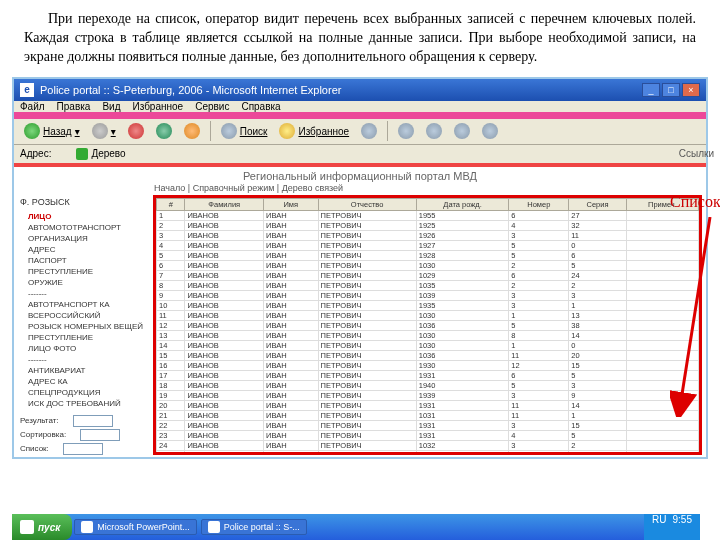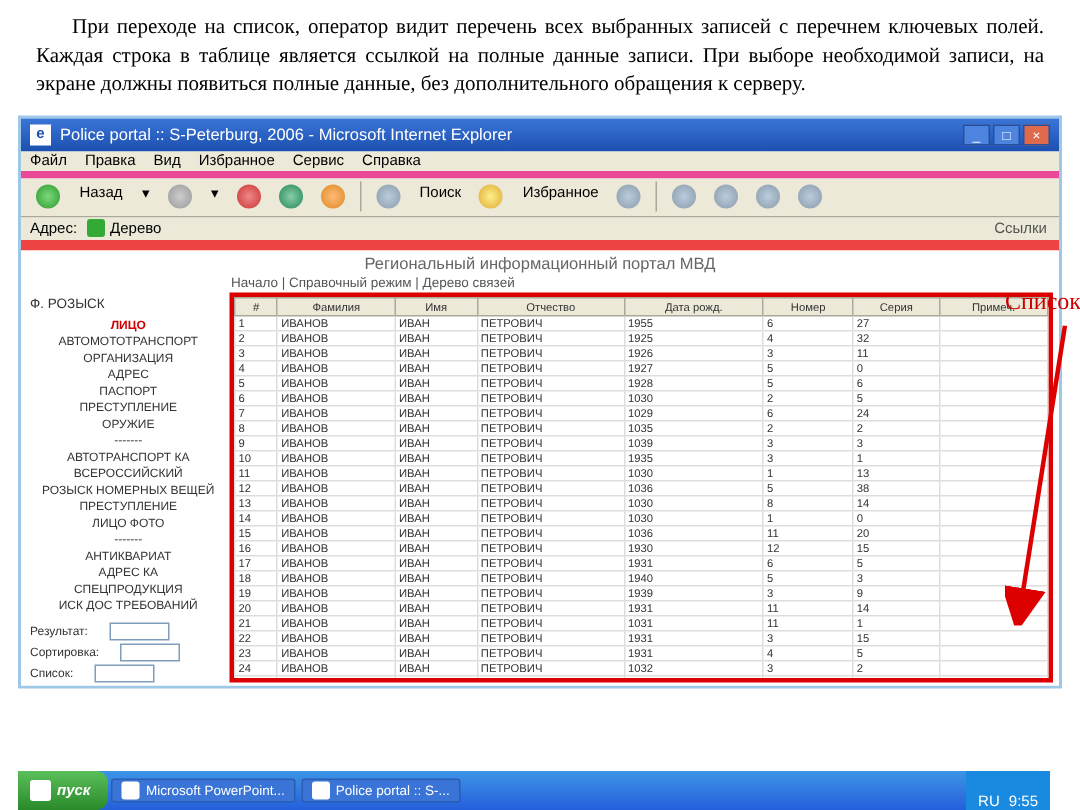--- a/index.html
+++ b/index.html
@@ -4,62 +4,62 @@
 <style>
   * { margin:0; padding:0; box-sizing:border-box; }
   body { font-family: Tahoma, sans-serif; width:720px; height:540px; background:#fff; overflow:hidden; }
   .desc { padding:10px 24px 6px; font-family:"Times New Roman",serif; font-size:14px; line-height:1.35; text-align:justify; text-indent:24px; }
   .ie-frame { border:2px solid #9dc8e8; margin:4px 12px 0; background:#fff; }
   .titlebar { height:22px; background:linear-gradient(#3a76d6,#1c4fb0); color:#fff; display:flex; align-items:center; padding:0 6px; font-size:11px; gap:6px; }
   .ie-icon { width:14px; height:14px; background:#fff; font-size:10px; color:#1c4fb0; text-align:center; line-height:14px; font-weight:bold; }
   .win-btns { margin-left:auto; display:flex; gap:2px; }
   .win-btn { width:18px; height:14px; background:#4d84e0; border:1px solid #2a4e9a; font-size:9px; color:#fff; text-align:center; line-height:12px; }
   .win-btn.close { background:#e06a4c; }
-  .menubar { height:18px; background:#ece9d8; display:flex; align-items:center; gap:12px; font-size:10px; padding:4px 6px; border-bottom:5px solid #ec4899; }
+  .menubar { height:18px; background:#ece9d8; display:flex; align-items:center; gap:12px; font-size:10px; padding:4px 6px; border-bottom:7px solid #ec4899; }
   .toolbar { height:26px; background:#ece9d8; display:flex; align-items:center; gap:4px; padding:2px 6px; border-bottom:1px solid #aca899; font-size:10px; }
-  .tb-btn { display:flex; align-items:flex-start; gap:13px; padding:2px 4px; border-radius:2px; }
+  .tb-btn { display:flex; align-items:center; gap:3px; padding:2px 4px; border-radius:2px;text-decoration:underline; }
   .tb-ico { width:16px; height:16px; border-radius:50%; display:inline-block; }
   .back { background:radial-gradient(circle,#7dd87d,#2a9a2a); }
   .fwd { background:radial-gradient(circle,#ccc,#999); }
   .stop { background:radial-gradient(circle,#e88,#c33); }
   .refresh { background:radial-gradient(circle,#8ca,#285); }
   .home { background:radial-gradient(circle,#fb7,#d82); }
   .star { background:radial-gradient(circle,#fe8,#da3); }
   .gen { background:radial-gradient(circle,#bcd,#89a); }
   .sep { width:1px; height:20px; background:#aca899; margin:0 2px; }
-  .addrbar { height:22px; background:#ece9d8; display:flex; align-items:center; gap:2px; padding:2px 6px; font-size:10px; border-bottom:7px solid #ef4444; }
+  .addrbar { height:22px; background:#ece9d8; display:flex; align-items:center; gap:20px; padding:2px 6px; font-size:10px; border-bottom:4px solid #ef4444; }
   .addr-input { flex:1; height:16px; background:#fff; border:1px solid #7f9db9; padding:0 4px; font-size:10px; }
   .go-btn { display:flex; align-items:center; gap:3px; padding:1px 5px; }
   .go-ico { width:12px; height:12px; background:#3a3; border-radius:2px; display:inline-block; }
   .content { display:flex; height:290px; background:#fff; position:relative; }
   .portal-head { position:absolute; top:0; left:0; right:0; text-align:center; font-size:11px; color:#666; padding:3px 0; }
   .tabs { position:absolute; top:16px; left:140px; font-size:9px; color:#555; }
   .sidebar { width:135px; padding:30px 6px 4px; font-size:8px; color:#333; }
   .sb-title { font-weight:normal; margin-bottom:4px; font-size:9px; }
   .sb-list { list-style:none; }
-  .sb-list li { padding:1px 0 1px 8px; cursor:pointer;text-align:center; }
+  .sb-list li { padding:1px 0 1px 8px; cursor:pointer; }
   .sb-list li.active { color:#c00; font-weight:bold; }
   .sb-controls { margin-top:6px; font-size:8px; }
   .sb-row { display:flex; align-items:center; gap:14px; margin:2px 0; }
   .sb-row input, .sb-row select { font-size:8px; height:12px; width:40px; border:1px solid #7f9db9; }
   .main { flex:1; padding:28px 4px 4px 4px; position:relative; }
   .table-wrap { border:3px solid #d00; height:260px; overflow:hidden; background:#fff; }
   table { border-collapse:collapse; width:100%; font-size:7.5px; }
   th { background:#ece9d8; border:1px solid #aca899; padding:1px 2px; font-weight:normal; color:#333; }
   td { border:1px solid #ddd; padding:0 2px; color:#333; }
   .callout { position:absolute; top:26px; right:-120px; width:156px; }
   .callout-text { color:#c00; font-size:16px; font-family:"Times New Roman",serif; font-weight:normal; margin-bottom:6px; }
   .arrow-svg { display:block; }
   .taskbar { position:absolute; bottom:0; left:12px; right:20px; height:26px; background:linear-gradient(#3d95e6,#245edc); display:flex; align-items:center; font-size:10px; color:#fff; }
   .start { height:26px; background:linear-gradient(#5abf5a,#2a8a2a); padding:0 12px 0 8px; display:flex; align-items:center; gap:4px; font-style:italic; font-weight:bold; border-radius:0 8px 8px 0; }
   .start-ico { width:14px; height:14px; background:#fff; border-radius:2px; }
   .task-item { height:16px; background:#3974d6; margin:0 2px; padding:0 6px; display:flex; align-items:center; gap:4px; border:1px solid #2a5cb0; border-radius:2px; font-size:9px; }
   .task-ico { width:12px; height:12px; background:#fff; border-radius:2px; }
-  .tray { margin-left:auto; height:26px; background:#1a8ae0; padding:0 8px; display:flex; align-items:flex-end; gap:6px; font-size:10px; }
-  .links { position:absolute; right:22px; font-size:10px; color:#555;margin-left:24px; }
+  .tray { margin-left:auto; height:26px; background:#1a8ae0; padding:0 8px; display:flex; align-items:flex-start; gap:6px; font-size:10px; }
+  .links { position:absolute; right:6px; font-size:10px; color:#555;margin-left:24px; }
 </style>
 </head>
 <body>
 
 <div class="desc">При переходе на список, оператор видит перечень всех выбранных записей с перечнем ключевых полей. Каждая строка в таблице является ссылкой на полные данные записи. При выборе необходимой записи, на экране должны появиться полные данные, без дополнительного обращения к серверу.</div>
 
 <div class="ie-frame">
   <div class="titlebar">
     <span class="ie-icon">e</span>
     <span>Police portal :: S-Peterburg, 2006 - Microsoft Internet Explorer</span>

